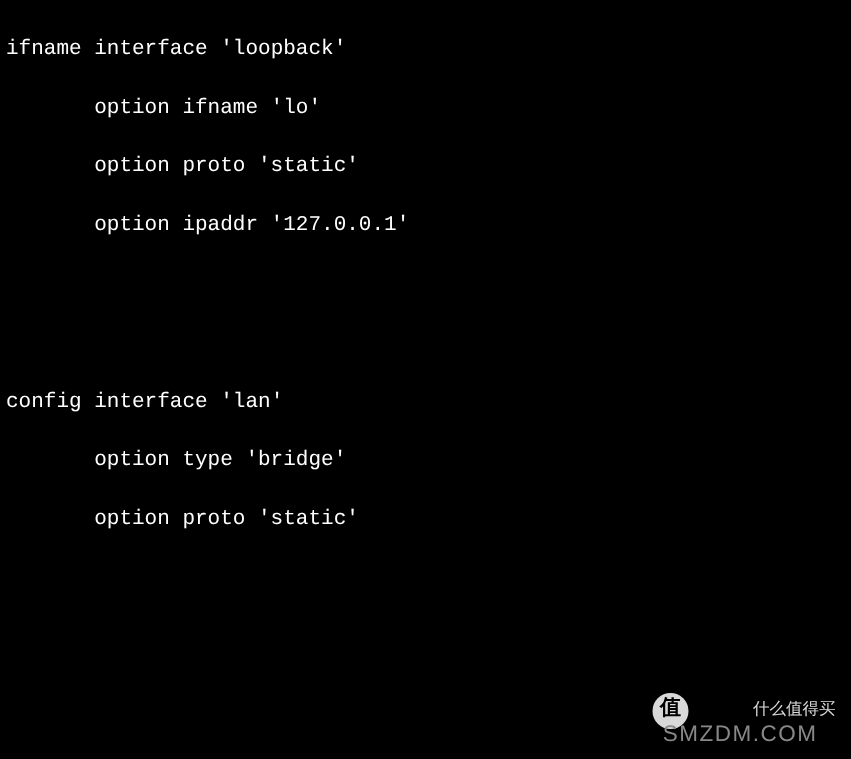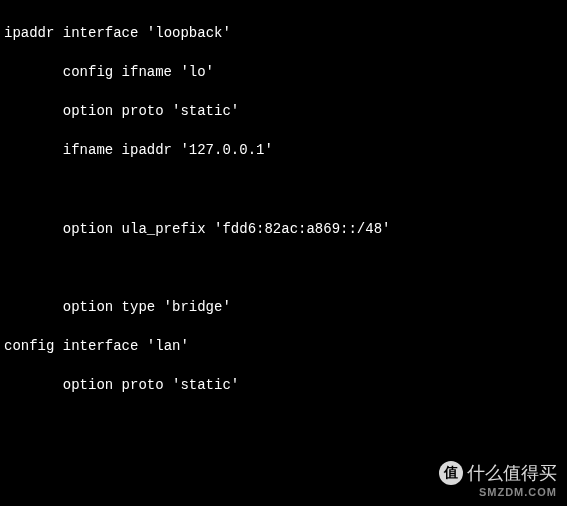--- a/index.html
+++ b/index.html
@@ -44,47 +44,46 @@
       border-radius: 50%;
       display: flex;
       align-items: center;
       justify-content: center;
       color: #000;
       font-size: 14px;
       font-weight: bold;
     }
     .watermark-text {
       color: #fff;
-      font-size: 18px;
+      font-size: 11px;
       font-family: sans-serif;
+      margin-left: 39px;
     }
     .watermark-sub {
       position: absolute;
       bottom: 6px;
-      right: 10px;
+      right: 22px;
       color: #888;
-      font-size: 11px;
+      font-size: 15px;
       font-family: sans-serif;
       letter-spacing: 1px;
-      font-weight: bold;
     }
   </style>
 </head>
 <body>
 
 <div class="terminal">
-<div class="line">ipaddr interface 'loopback'</div>
-<div class="line indent1">config ifname 'lo'</div>
+<div class="line">ifname interface 'loopback'</div>
+<div class="line indent1">option ifname 'lo'</div>
 <div class="line indent1">option proto 'static'</div>
-<div class="line indent1">ifname ipaddr '127.0.0.1'</div>
+<div class="line indent1">option ipaddr '127.0.0.1'</div>
 <div class="line"></div>
-<div class="line indent1">option ula_prefix 'fdd6:82ac:a869::/48'</div>
 <div class="line"></div>
+<div class="line">config interface 'lan'</div>
 <div class="line indent1">option type 'bridge'</div>
-<div class="line">config interface 'lan'</div>
 <div class="line indent1">option proto 'static'</div>
 
 
 
 
 
 
 
 
 

